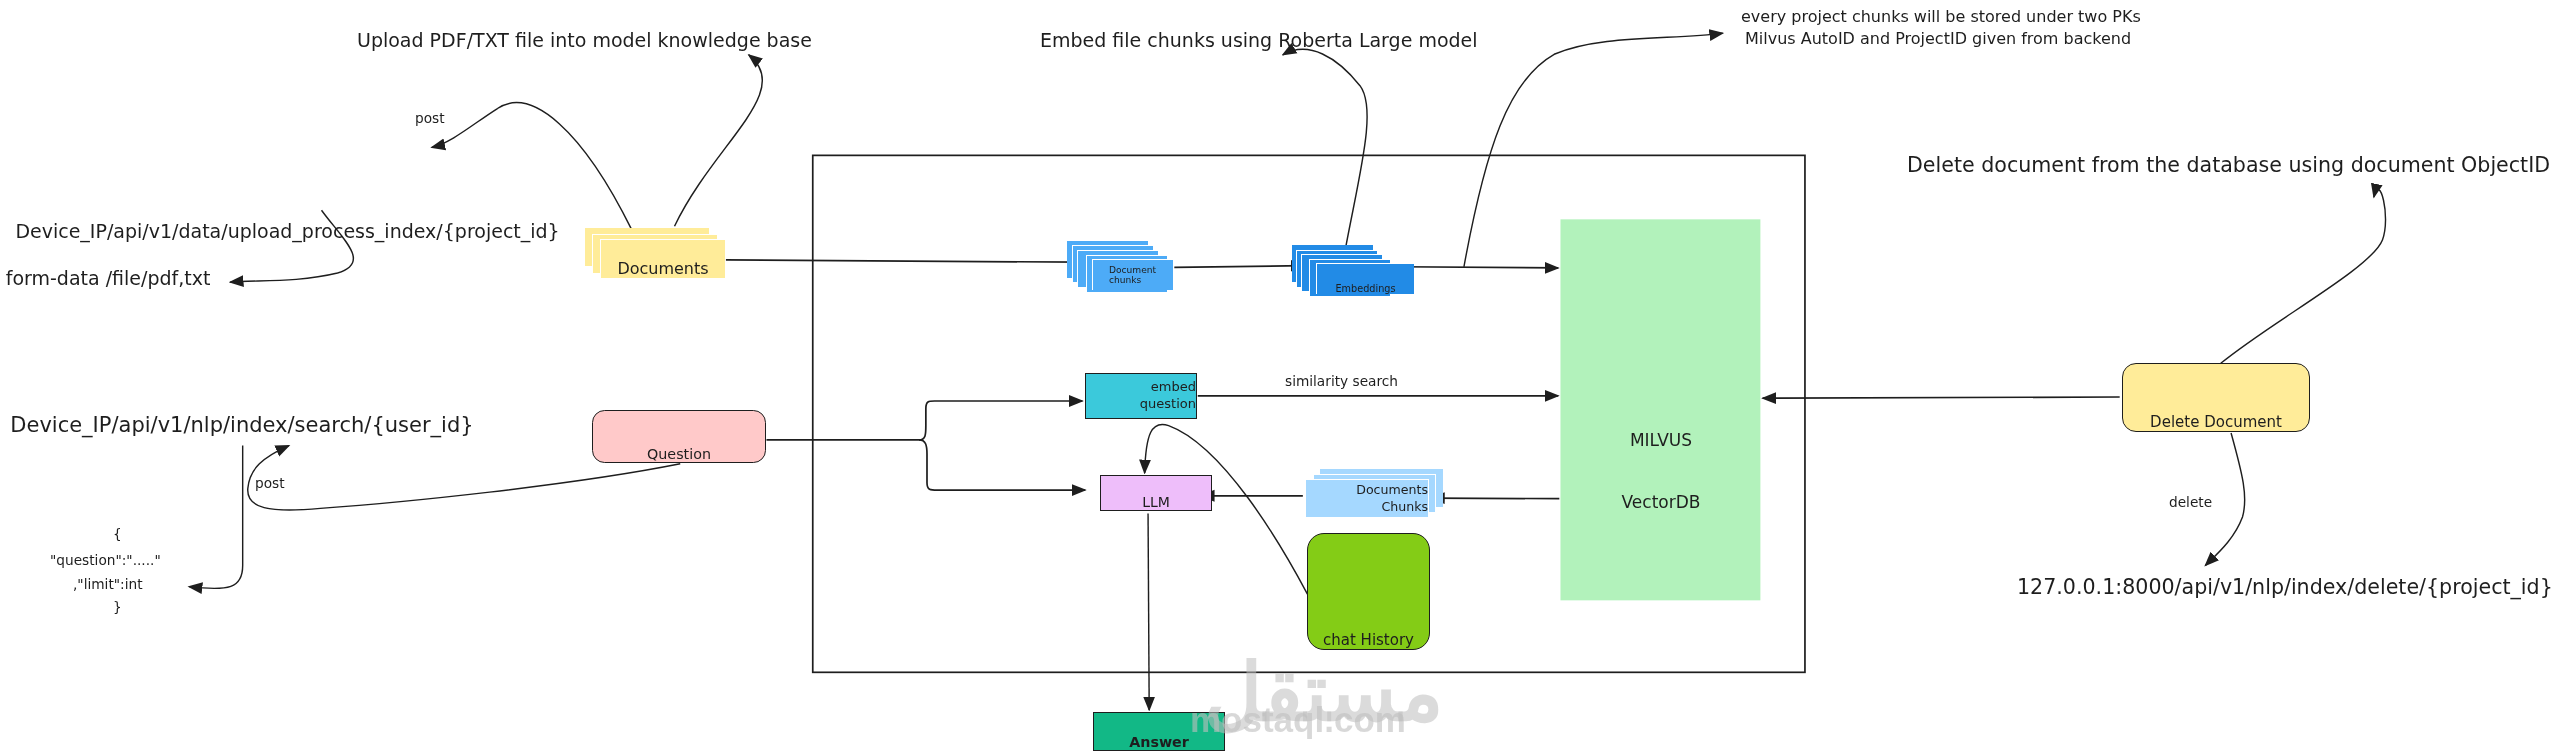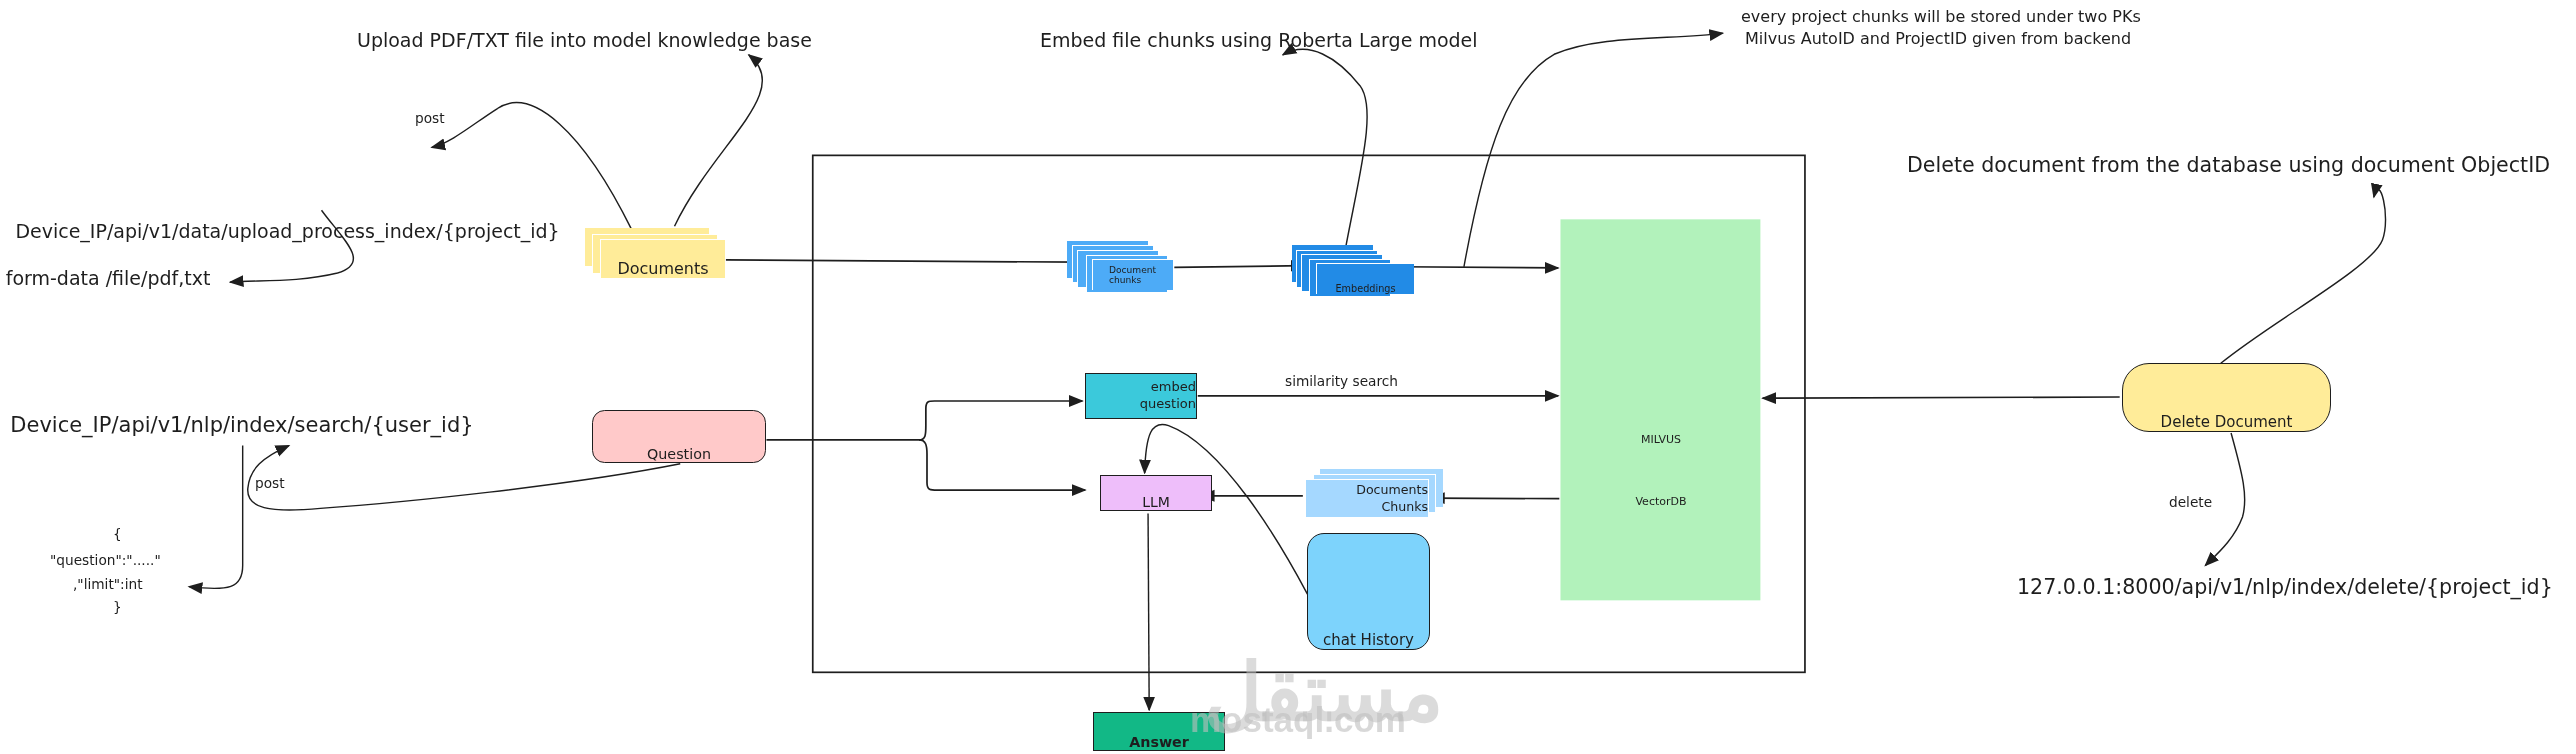--- a/index.html
+++ b/index.html
@@ -117,32 +117,32 @@
   <span>LLM</span>
 </div>
 
 <div class="card" style="left:1320px; top:469px; width:123px; height:38px; background:#a5d8ff;"></div>
 <div class="card" style="left:1313px; top:474px; width:123px; height:39px; background:#a5d8ff; border:1.1px solid #fff;"></div>
 <div class="node" style="left:1305px; top:479px; width:124px; height:39px; background:#a5d8ff; border:1.1px solid #fff; font-size:12.6px; flex-direction:column; line-height:1.3;">
   <span>Documents</span>
   <span>Chunks</span>
 </div>
 
-<div class="node bordered" style="left:1307px; top:533px; width:123px; height:117px; background:#7dd3fc; border-radius:17px; font-size:15px;">
+<div class="node bordered" style="left:1307px; top:533px; width:123px; height:117px; background:#84cc16; border-radius:17px; font-size:15px;">
   <span>chat History</span>
 </div>
 
 <div class="node bordered" style="left:1093px; top:712px; width:132px; height:39px; background:#12b886; font-size:14.3px;font-weight:bold;">
   <span>Answer</span>
 </div>
 
-<div class="center-text" style="left:1561px; top:389px; width:200px; font-size:11px; line-height:20.6px;">
+<div class="center-text" style="left:1561px; top:389px; width:200px; font-size:17px; line-height:20.6px;">
   <div>MILVUS</div>
   <div>VectorDB</div>
 </div>
 
-<div class="node bordered" style="left:2122px; top:363px; width:209px; height:69px; background:#ffec99; border-radius:27px; font-size:15px;">
+<div class="node bordered" style="left:2122px; top:363px; width:188px; height:69px; background:#ffec99; border-radius:14px; font-size:15px;">
   <span>Delete Document</span>
 </div>
 
 <div class="watermark-ar">مستقل</div>
 <div class="watermark-en">mostaql.com</div>
 
 
 </body></html>

